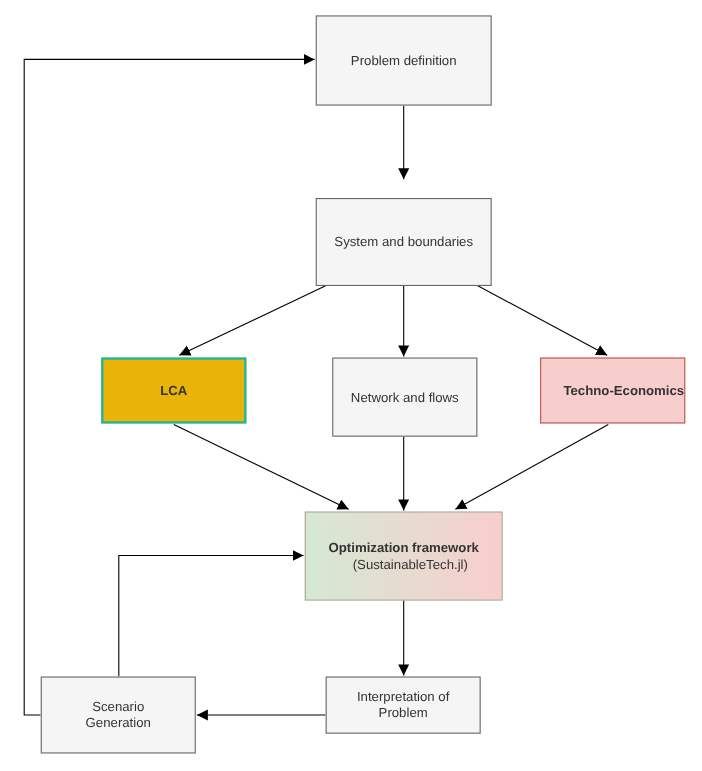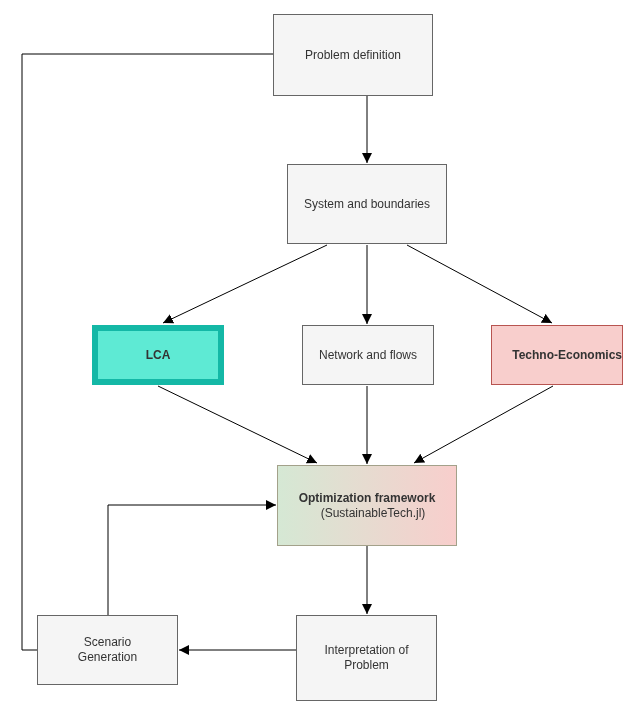--- a/index.html
+++ b/index.html
@@ -33,50 +33,50 @@
     text-align: center;
     font-size: 12px;
     line-height: 15px;
     color: #333333;
   }
   .node-gray {
     background: #f5f5f5;
     border: 1px solid #666666;
   }
   .node-green {
-    background: #5eead4;
-    border: 6px solid #14b8a6;
+    background: #eab308;
+    border: 2px solid #14b8a6;
     font-weight: bold;
   }
   .node-red {
     background: #f8cecc;
     border: 1px solid #b85450;
     font-weight: bold;
   }
   .node-gradient {
     background: linear-gradient(to right, #d5e8d4, #f8cecc);
     border: 1px solid #a3a18a;
     text-align: right;
   }
   .node-title-bold {
     font-weight: bold;
   }
   .node-subtitle {
     font-weight: normal;
     margin-left: 12px;
   }
   
-  #node-problem        { left: 273px; top: 14px;  width: 160px; height: 82px; text-align: center; }
-  #node-system         { left: 287px; top: 164px; width: 160px; height: 80px; }
+  #node-problem        { left: 287px; top: 14px;  width: 160px; height: 82px; text-align: center; }
+  #node-system         { left: 287px; top: 180px; width: 160px; height: 80px; }
   #node-lca            { left: 92px;  top: 325px; width: 132px; height: 60px; }
-  #node-network        { left: 302px; top: 325px; width: 132px; height: 60px; }
+  #node-network        { left: 302px; top: 325px; width: 132px; height: 72px; }
   #node-techno         { left: 491px; top: 325px; width: 132px; height: 60px; align-items: flex-end; }
   #node-optimization   { left: 277px; top: 465px; width: 180px; height: 81px; }
   #node-scenario       { left: 37px;  top: 615px; width: 141px; height: 70px; }
-  #node-interpretation { left: 296px; top: 615px; width: 141px; height: 86px; }
+  #node-interpretation { left: 296px; top: 615px; width: 141px; height: 52px; }
 
   .edge-line {
     stroke: #000000;
     stroke-width: 1;
     fill: none;
   }
 </style>
 </head>
 <body>
 

